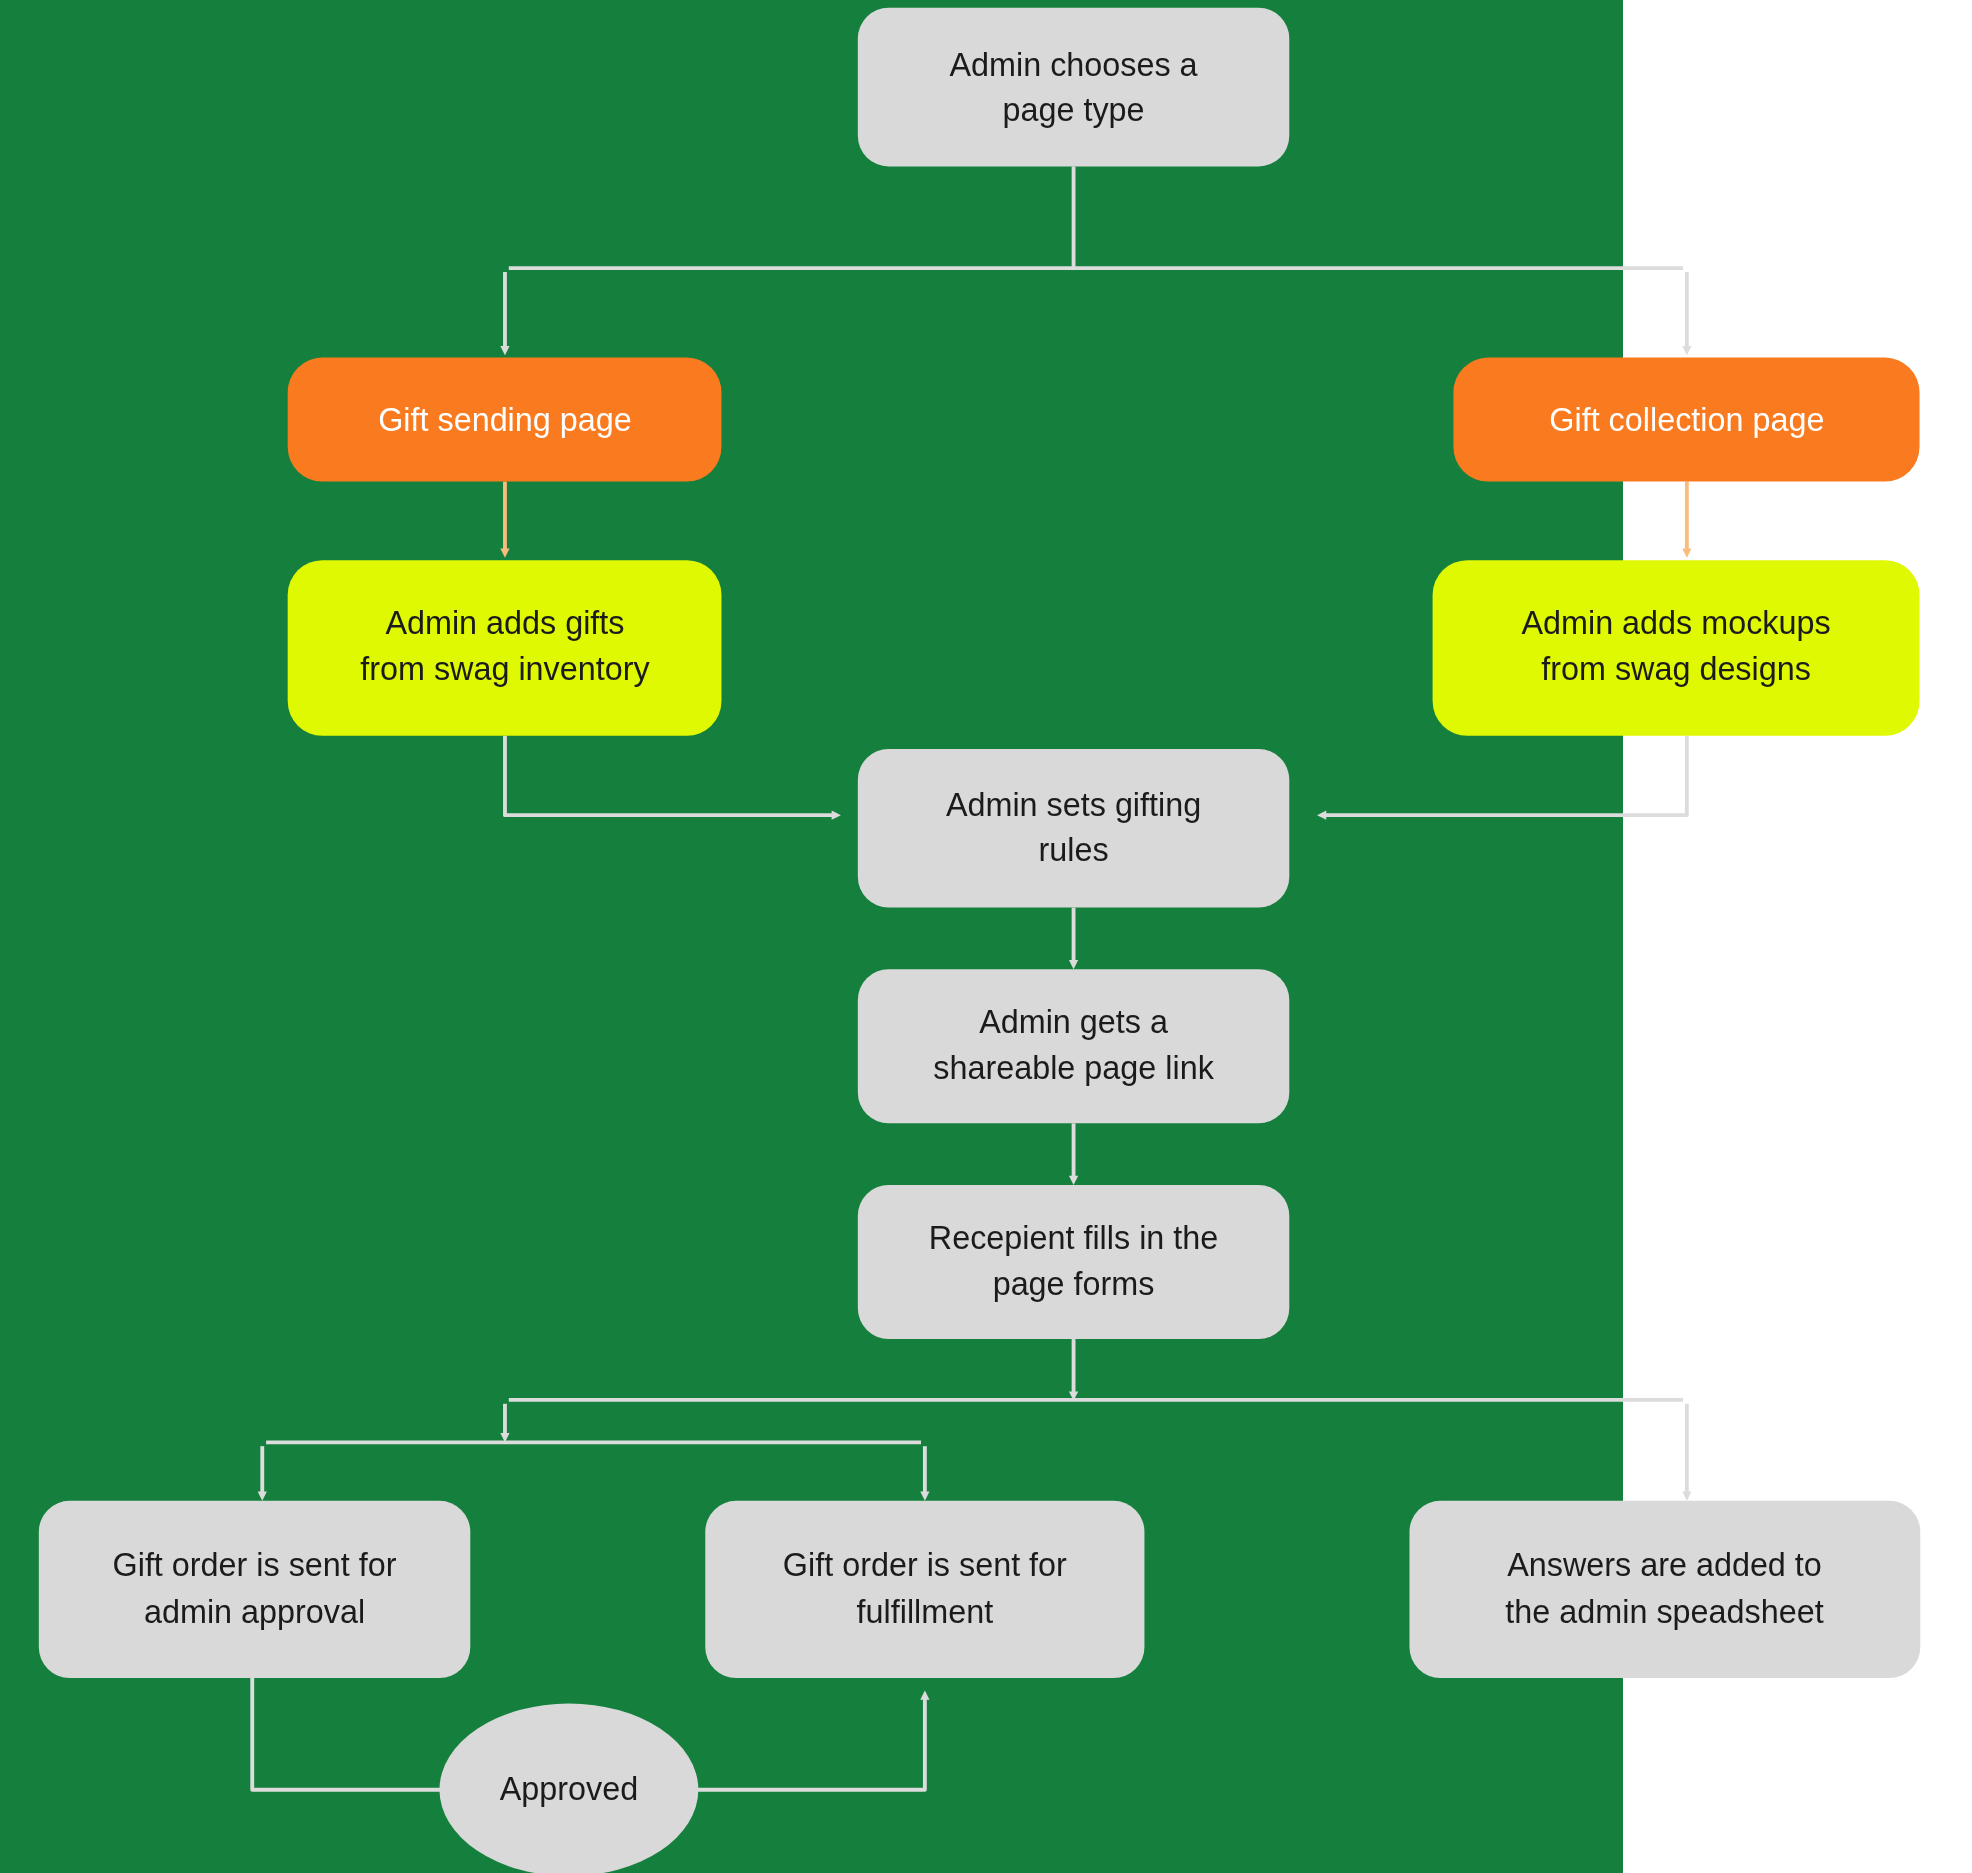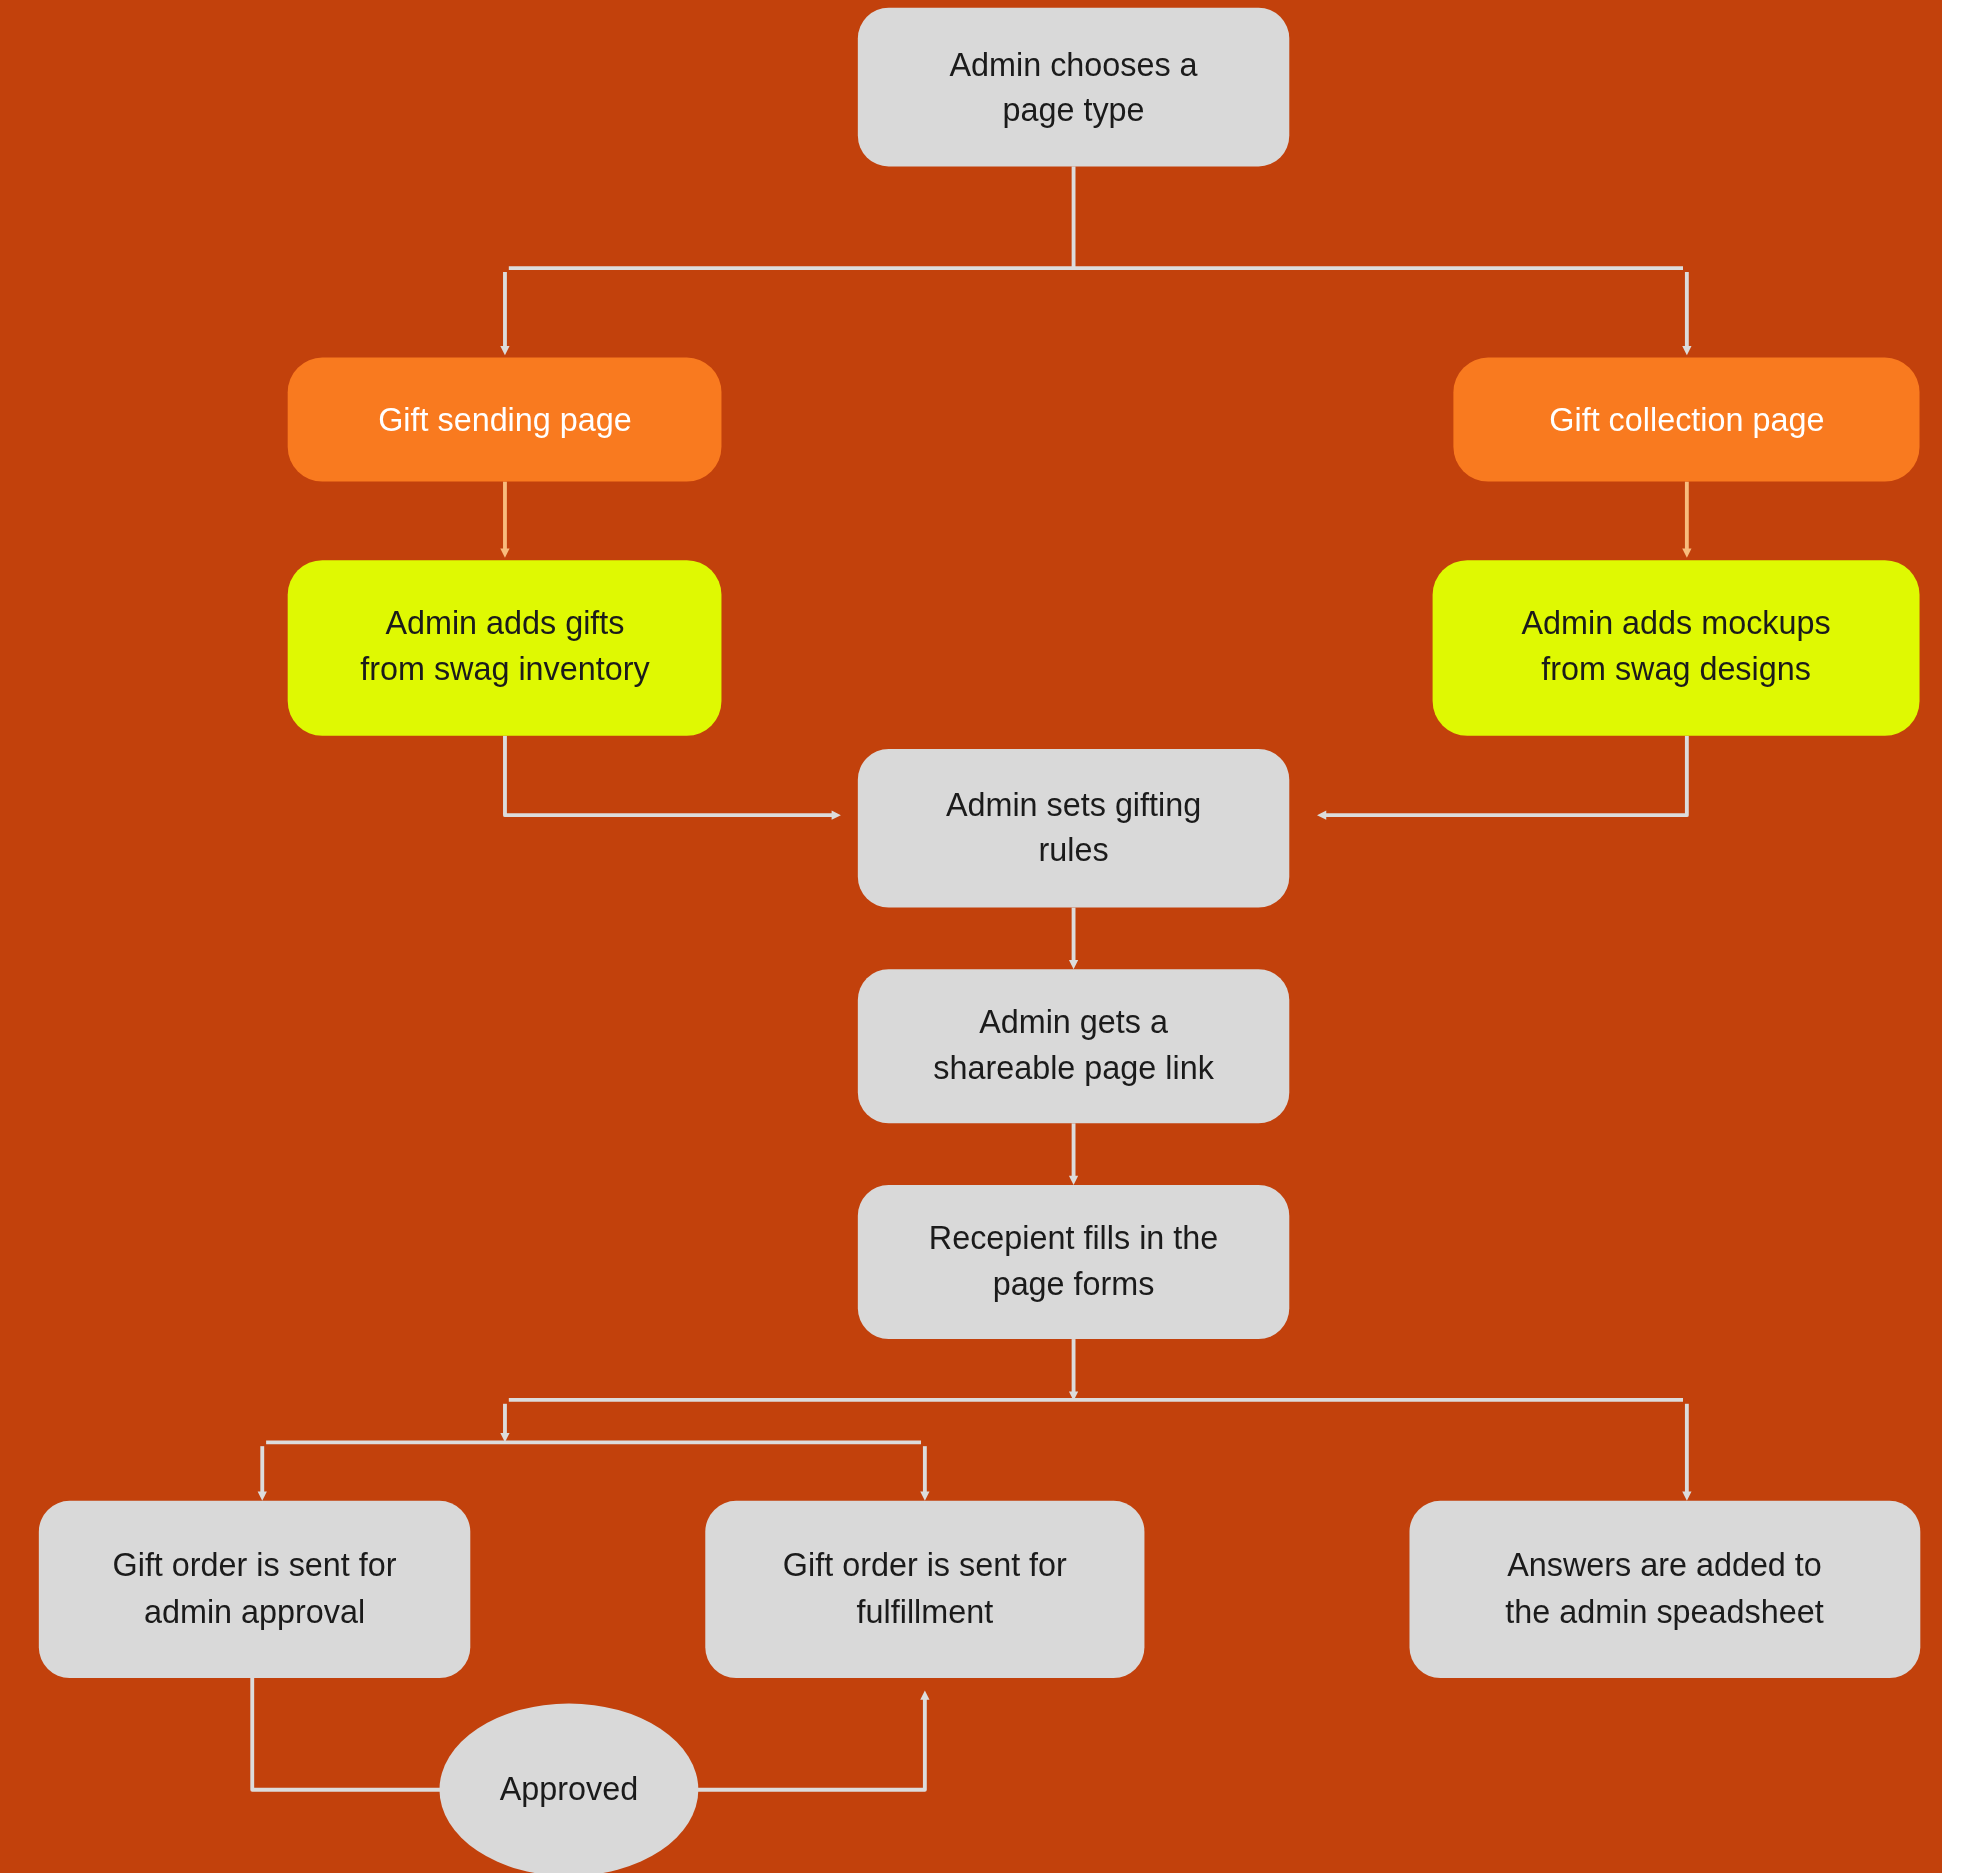--- a/index.html
+++ b/index.html
@@ -8,23 +8,23 @@
     background: #ffffff;
   }
   body {
     width: 1973px;
     height: 1873px;
     font-family: "Liberation Sans", sans-serif;
     overflow: hidden;
   }
   #flow-root {
     position: relative;
-    width: 1942px;
+    width: 1623px;
     height: 1873px;
-    background: #c2410c;
+    background: #15803d;
   }
   svg#flow-svg {
     position: absolute;
     top: 0;
     left: 0;
     width: 1973px;
     height: 1873px;
     display: block;
   }
   .node-label {

